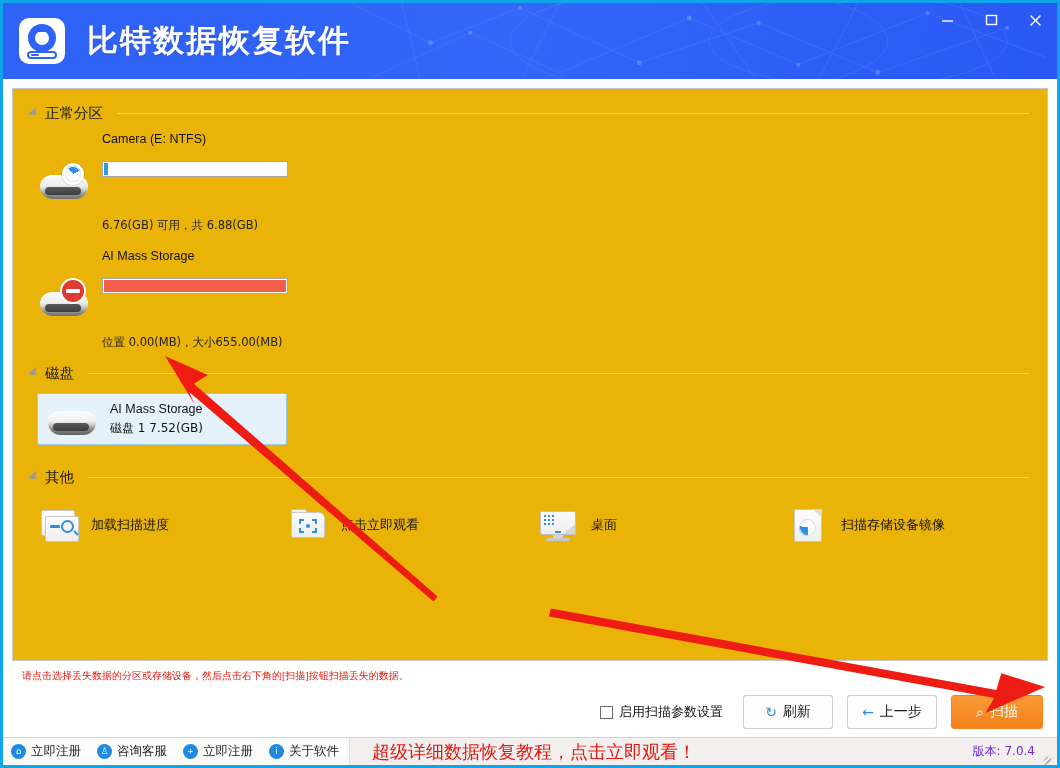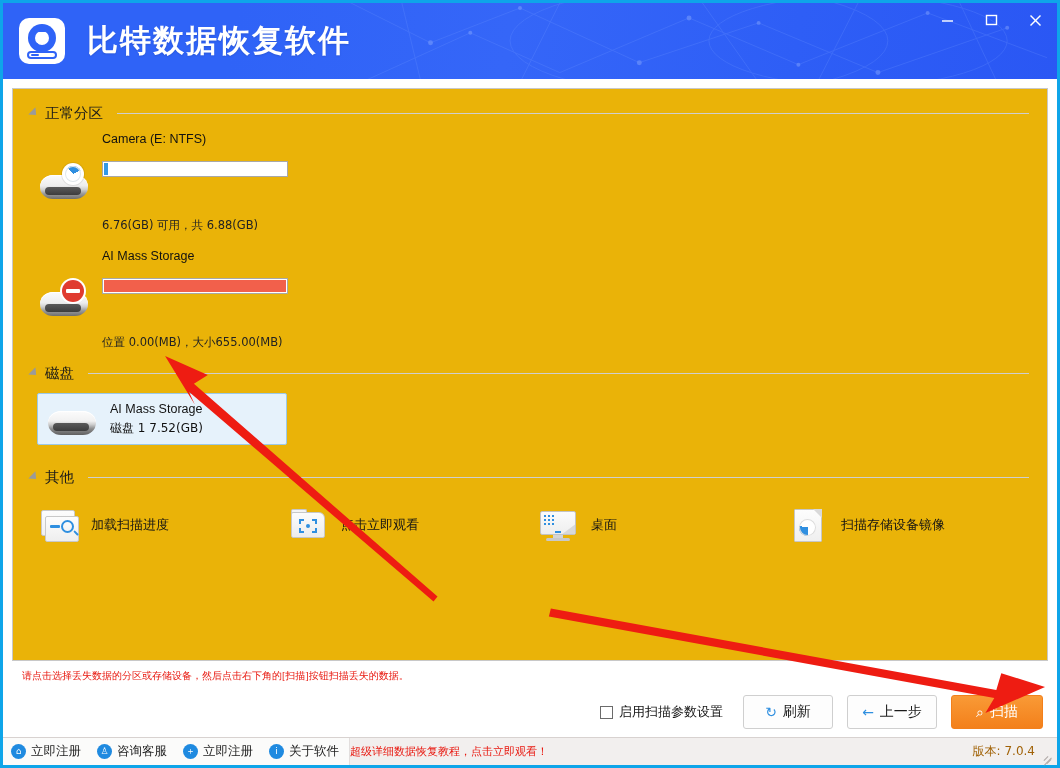--- a/index.html
+++ b/index.html
@@ -325,23 +325,23 @@
   }
   .sb-link { display: flex; align-items: center; gap: 5px; cursor: pointer; font-size: 12.5px; color: #1d1d1d;
              font-family: "DejaVu Sans","Liberation Sans",sans-serif; }
   .sb-ico {
     width: 15px; height: 15px; border-radius: 50%;
     background: #1f8ae0; color: #fff; flex: 0 0 15px;
     display: flex; align-items: center; justify-content: center;
     font-size: 9px; line-height: 1;
     font-family: "DejaVu Sans", sans-serif;
   }
-  .sb-promo { color: #e8170e; font-size: 11px; cursor: pointer;
+  .sb-promo { color: #e8170e; font-size: 18px; margin-left: 22px; cursor: pointer;
               font-family: "DejaVu Sans","Liberation Sans",sans-serif; }
-  .sb-ver { margin-left: auto; margin-right: 22px; font-size: 12px; color: #a16207;
+  .sb-ver { margin-left: auto; margin-right: 22px; font-size: 12px; color: #6d28d9;
             font-family: "DejaVu Sans","Liberation Sans",sans-serif; }
   .grip { position: absolute; right: 3px; bottom: 2px; width: 12px; height: 12px; }
   .grip span { position: absolute; background: #b0a9a7; width: 9px; height: 1px; transform: rotate(-45deg); }
 
   
   .overlay { position: absolute; inset: 0; pointer-events: none; z-index: 50; }
 </style>
 </head>
 <body>
 

